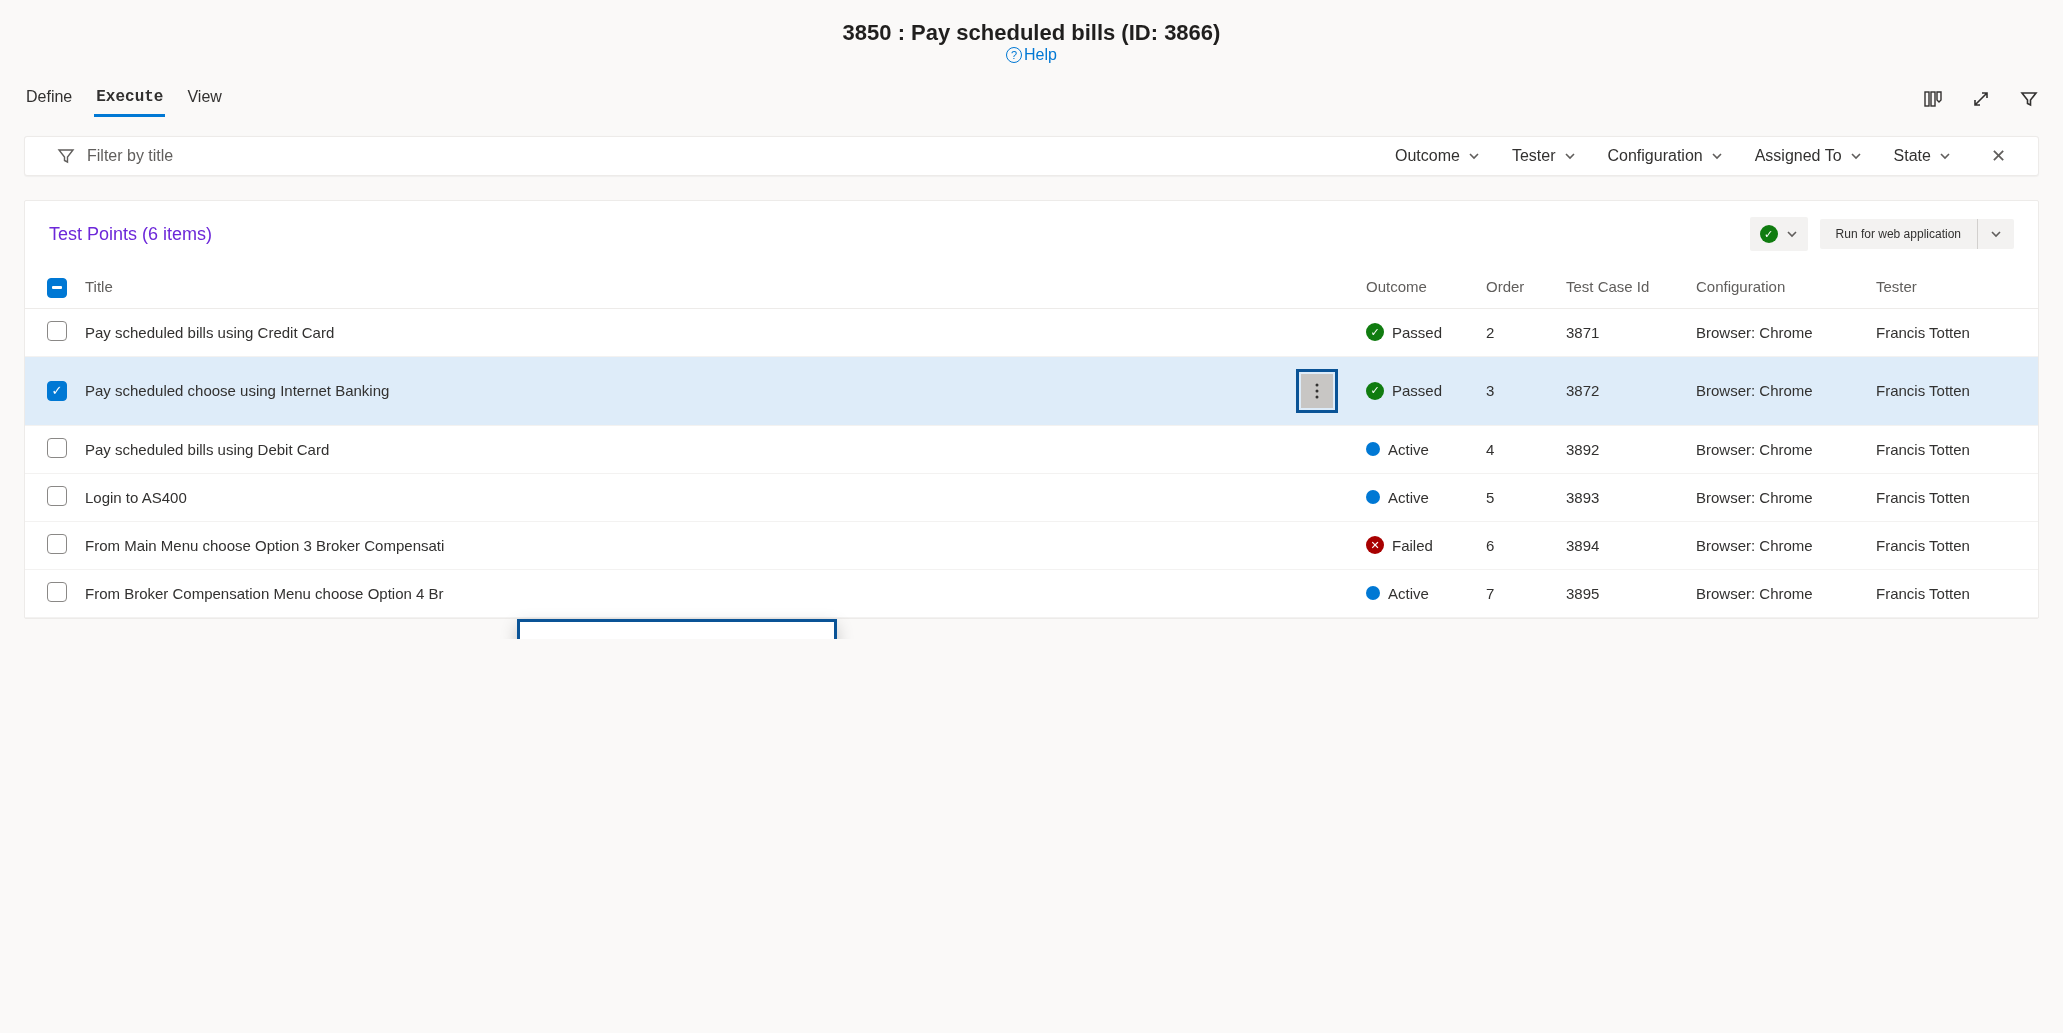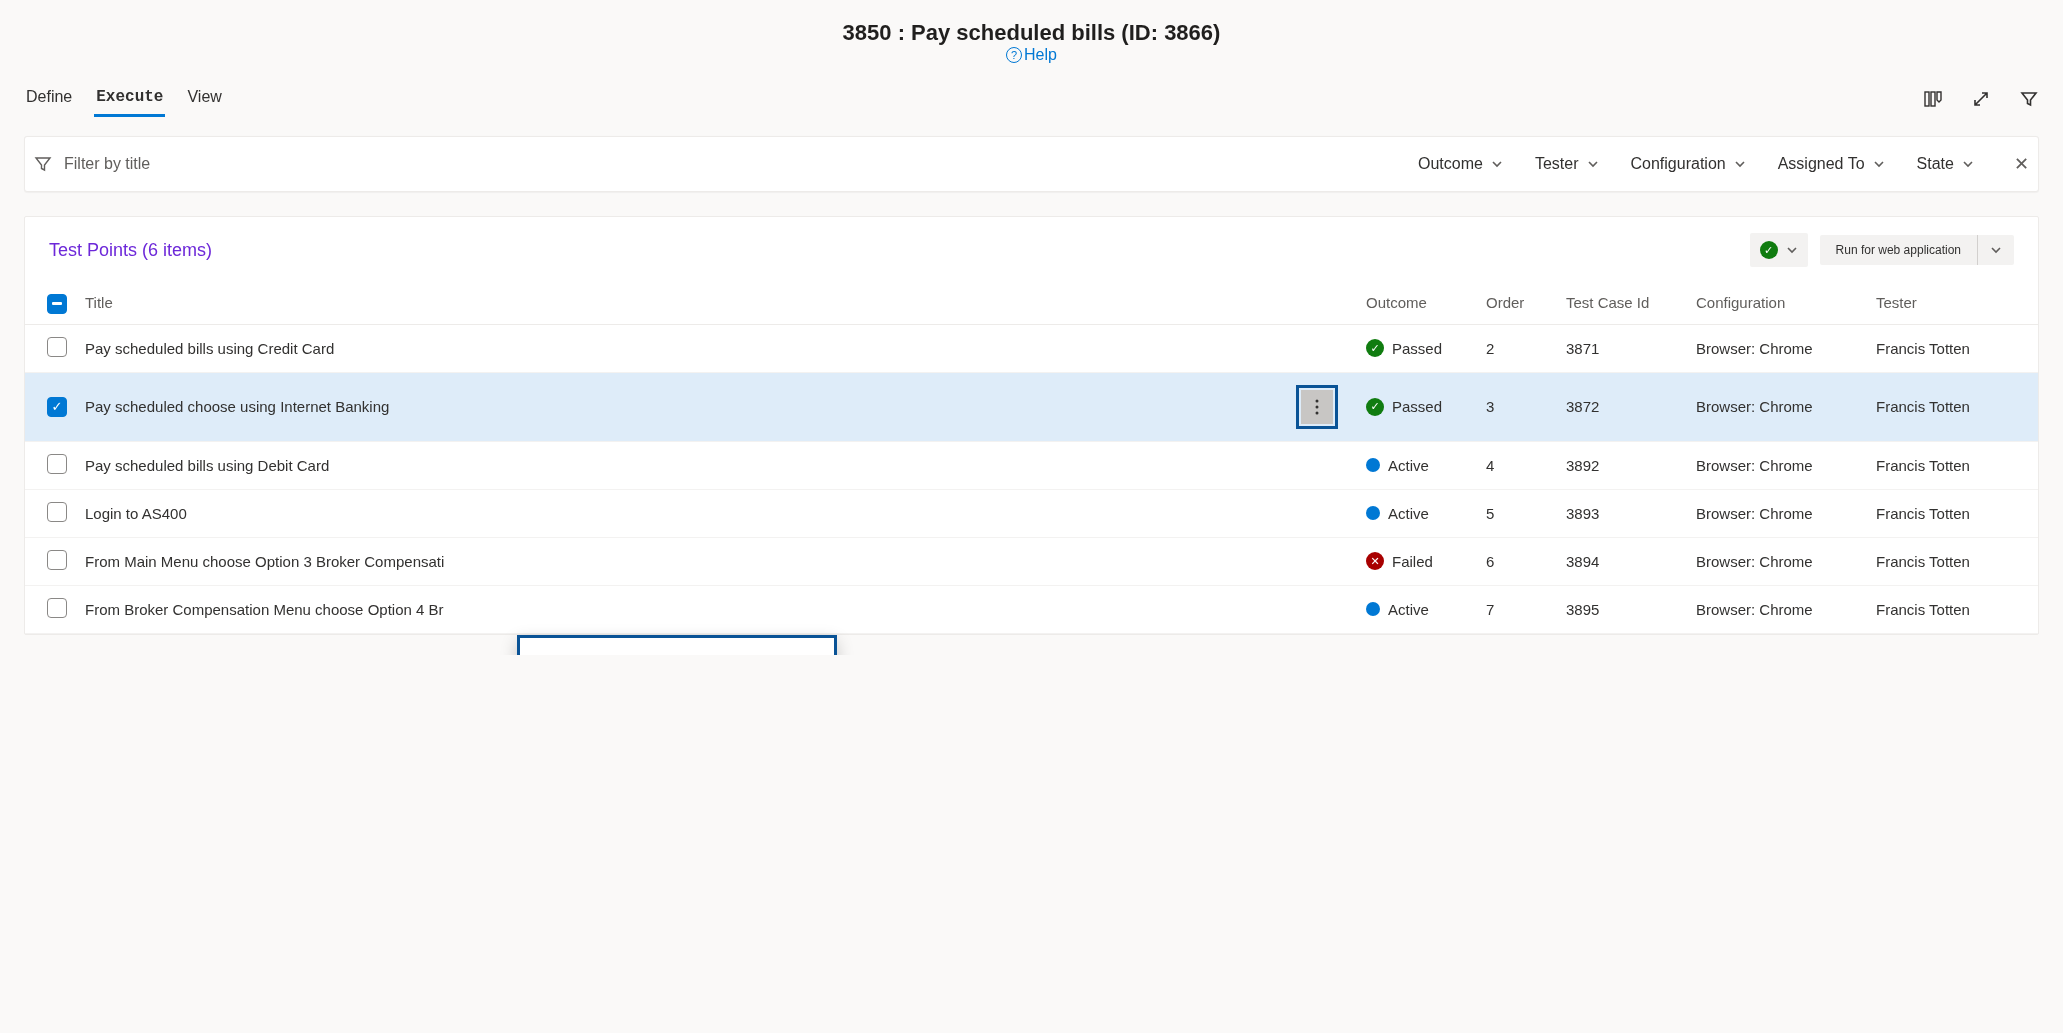--- a/index.html
+++ b/index.html
@@ -72,24 +72,24 @@
     width: 20px; height: 20px;
     cursor: pointer;
     display: inline-flex;
     align-items: center;
     justify-content: center;
   }
   .filter-bar {
     background: #fff;
     border: 1px solid #edebe9;
     border-radius: 3px;
-    height: 56px;
-    display: flex;
-    align-items: center;
-    padding: 0 9px;
+    height: 40px;
+    display: flex;
+    align-items: center;
+    padding: 0 32px;
     margin-bottom: 24px;
     box-shadow: 0 0.5px 1px rgba(0,0,0,.04);
     gap: 10px;
   }
   .filter-input-wrap {
     display: flex;
     align-items: center;
     flex: 1;
     gap: 12px;
     color: #605e5c;

